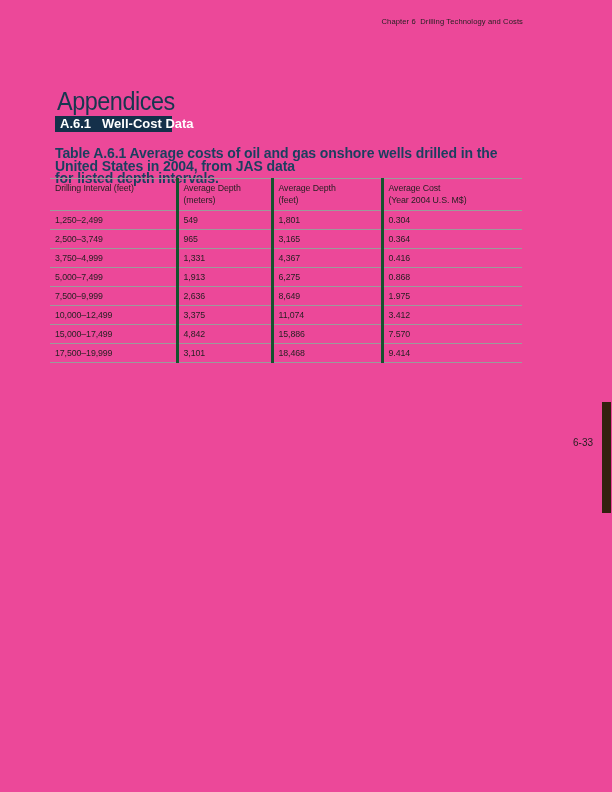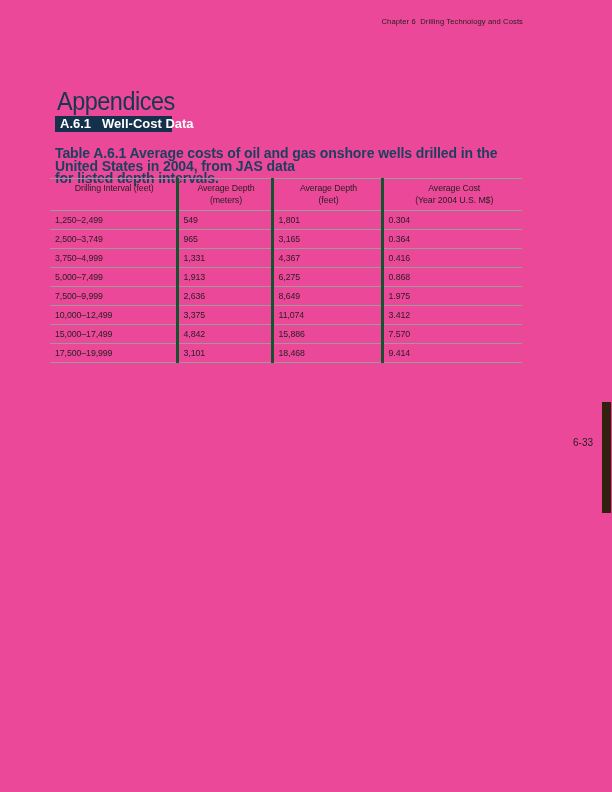--- a/index.html
+++ b/index.html
@@ -77,21 +77,21 @@
     color: #231f20;
     letter-spacing: -0.1px;
   }
   table.data-table { border-top: 1px solid #9b9b9b; }
   table.data-table thead tr { border-bottom: 1px solid #9b9b9b; }
   table.data-table tbody tr { border-bottom: 1px solid #9b9b9b; }
   table.data-table th + th,
   table.data-table td + td { border-left: 3px solid #14532d; }
   table.data-table th {
     font-weight: 400;
-    text-align: center;
+    text-align: left;
     vertical-align: top;
     padding: 4px 2px 3px 5px;
     line-height: 11.5px;
     height: 24px;
   }
   table.data-table td {
     padding: 0 2px 0 5px;
     height: 18px;
     vertical-align: middle;
   }

